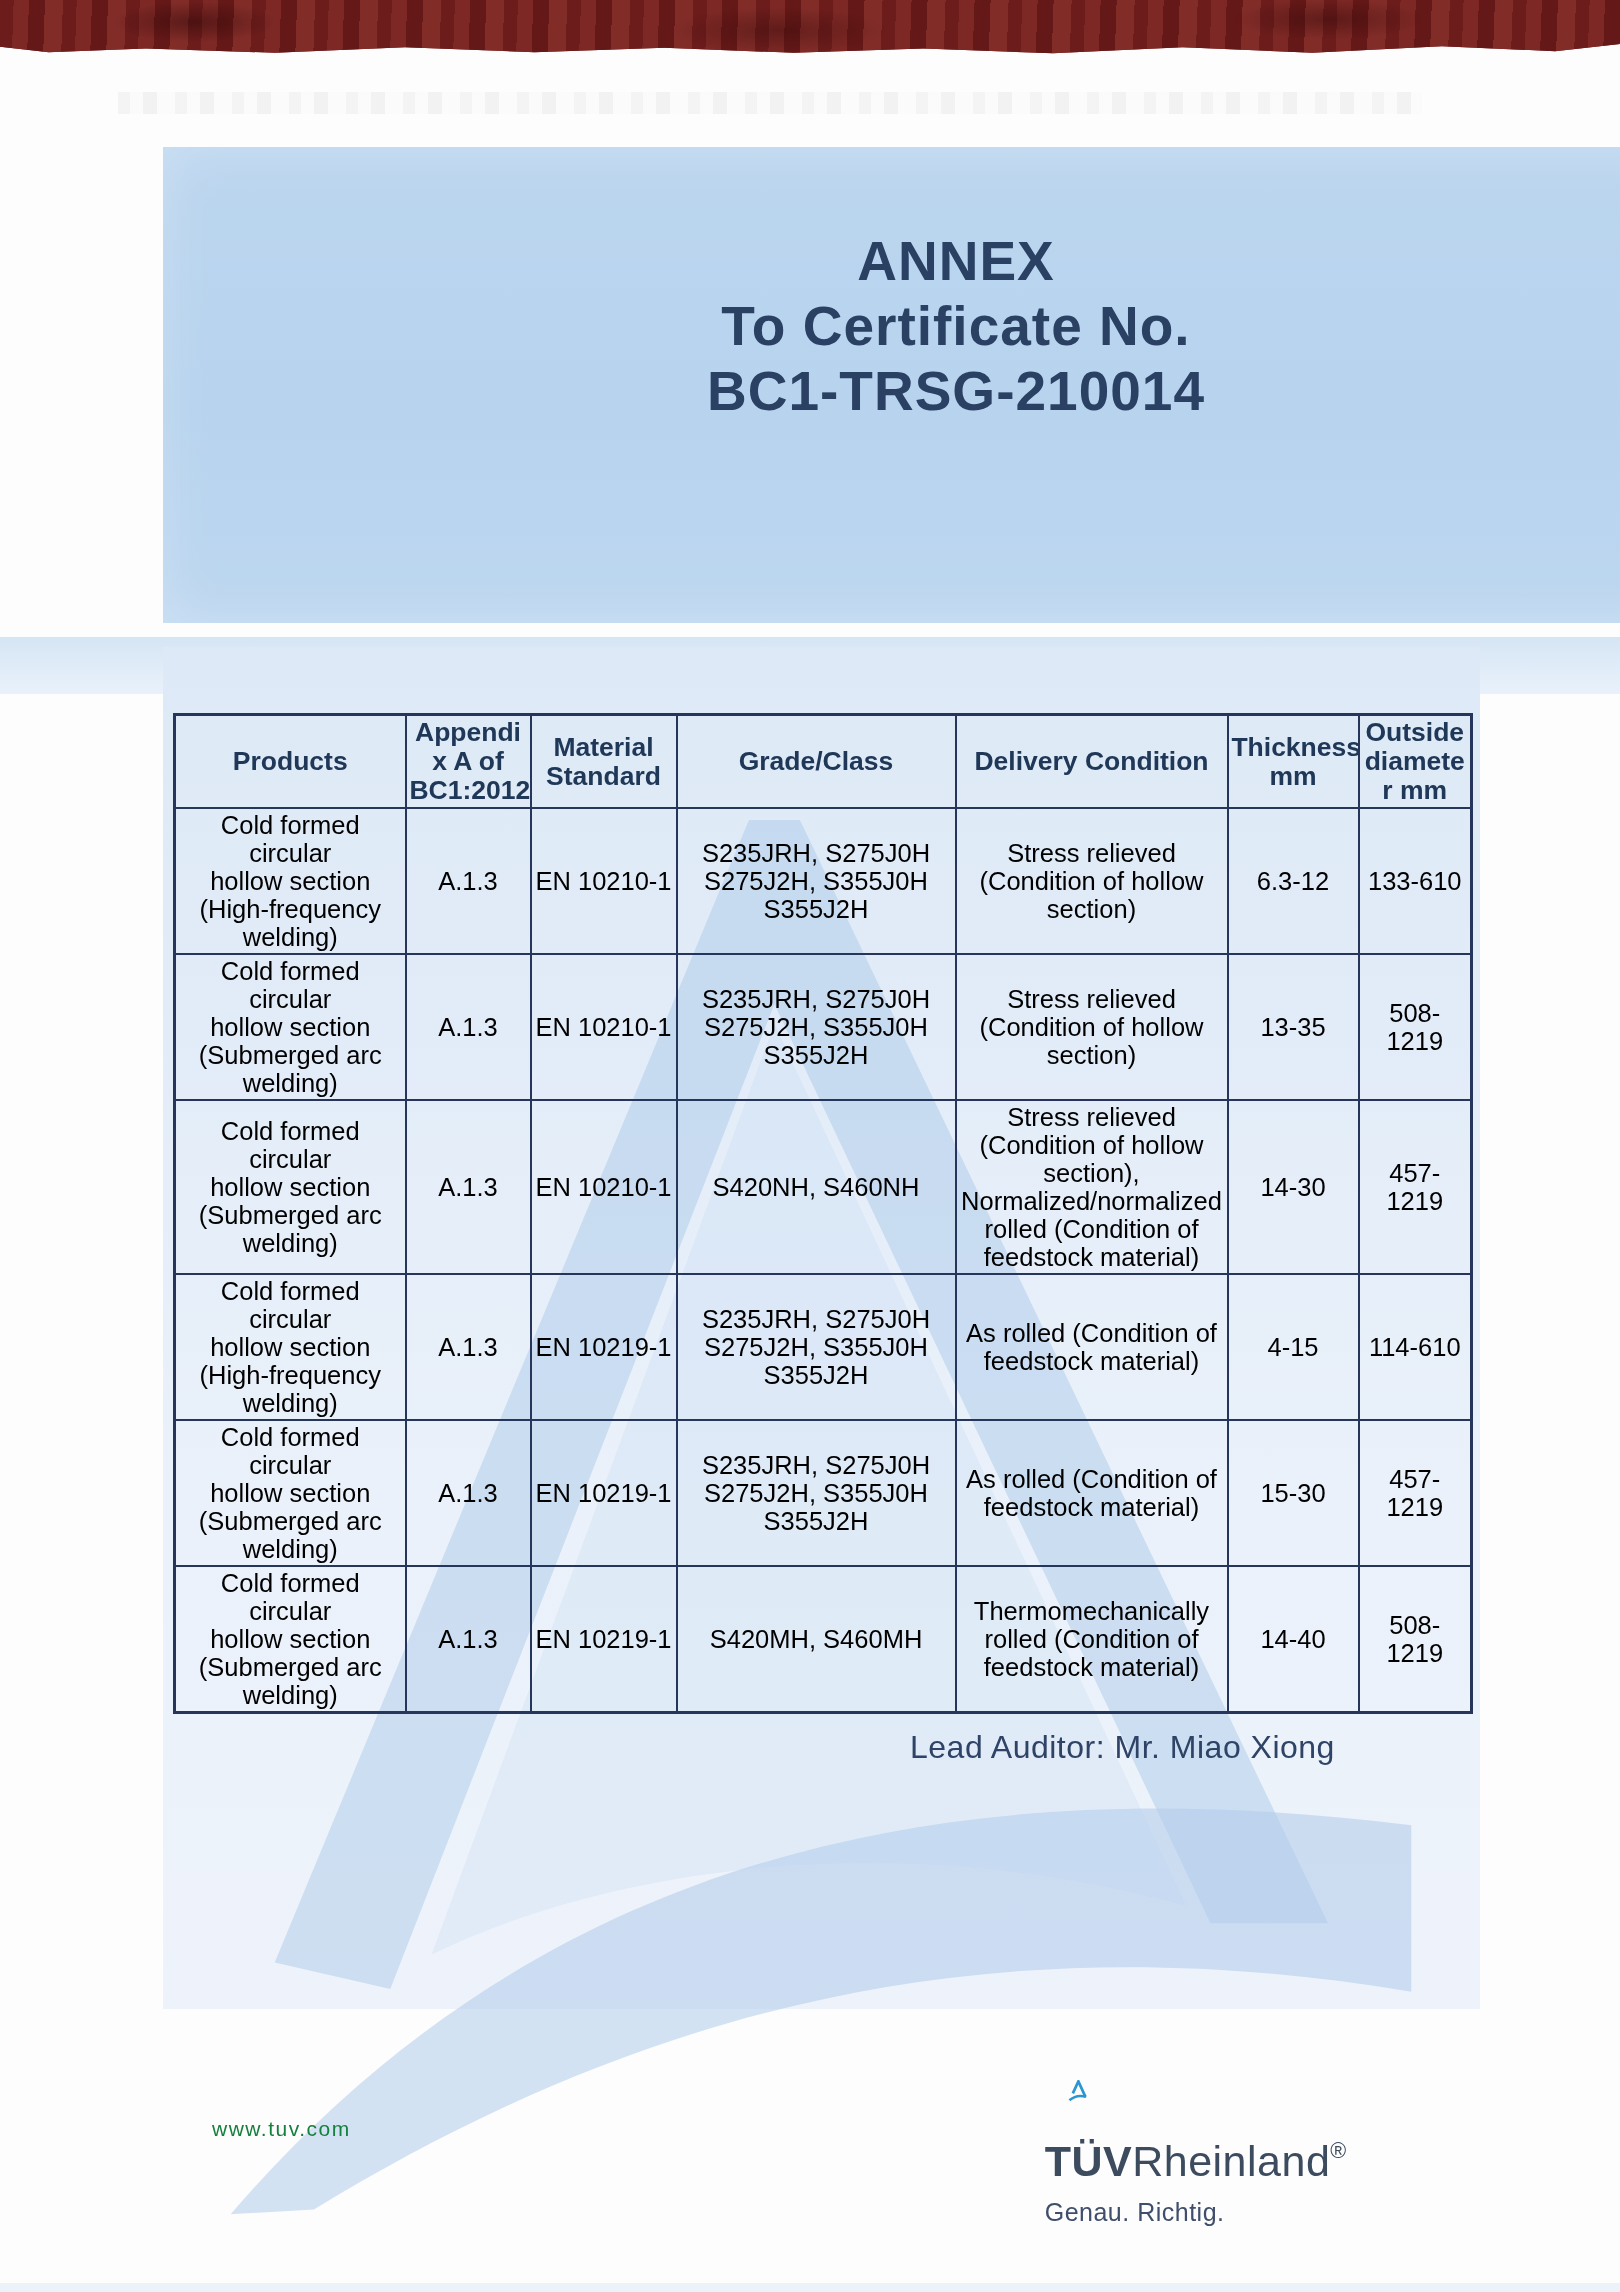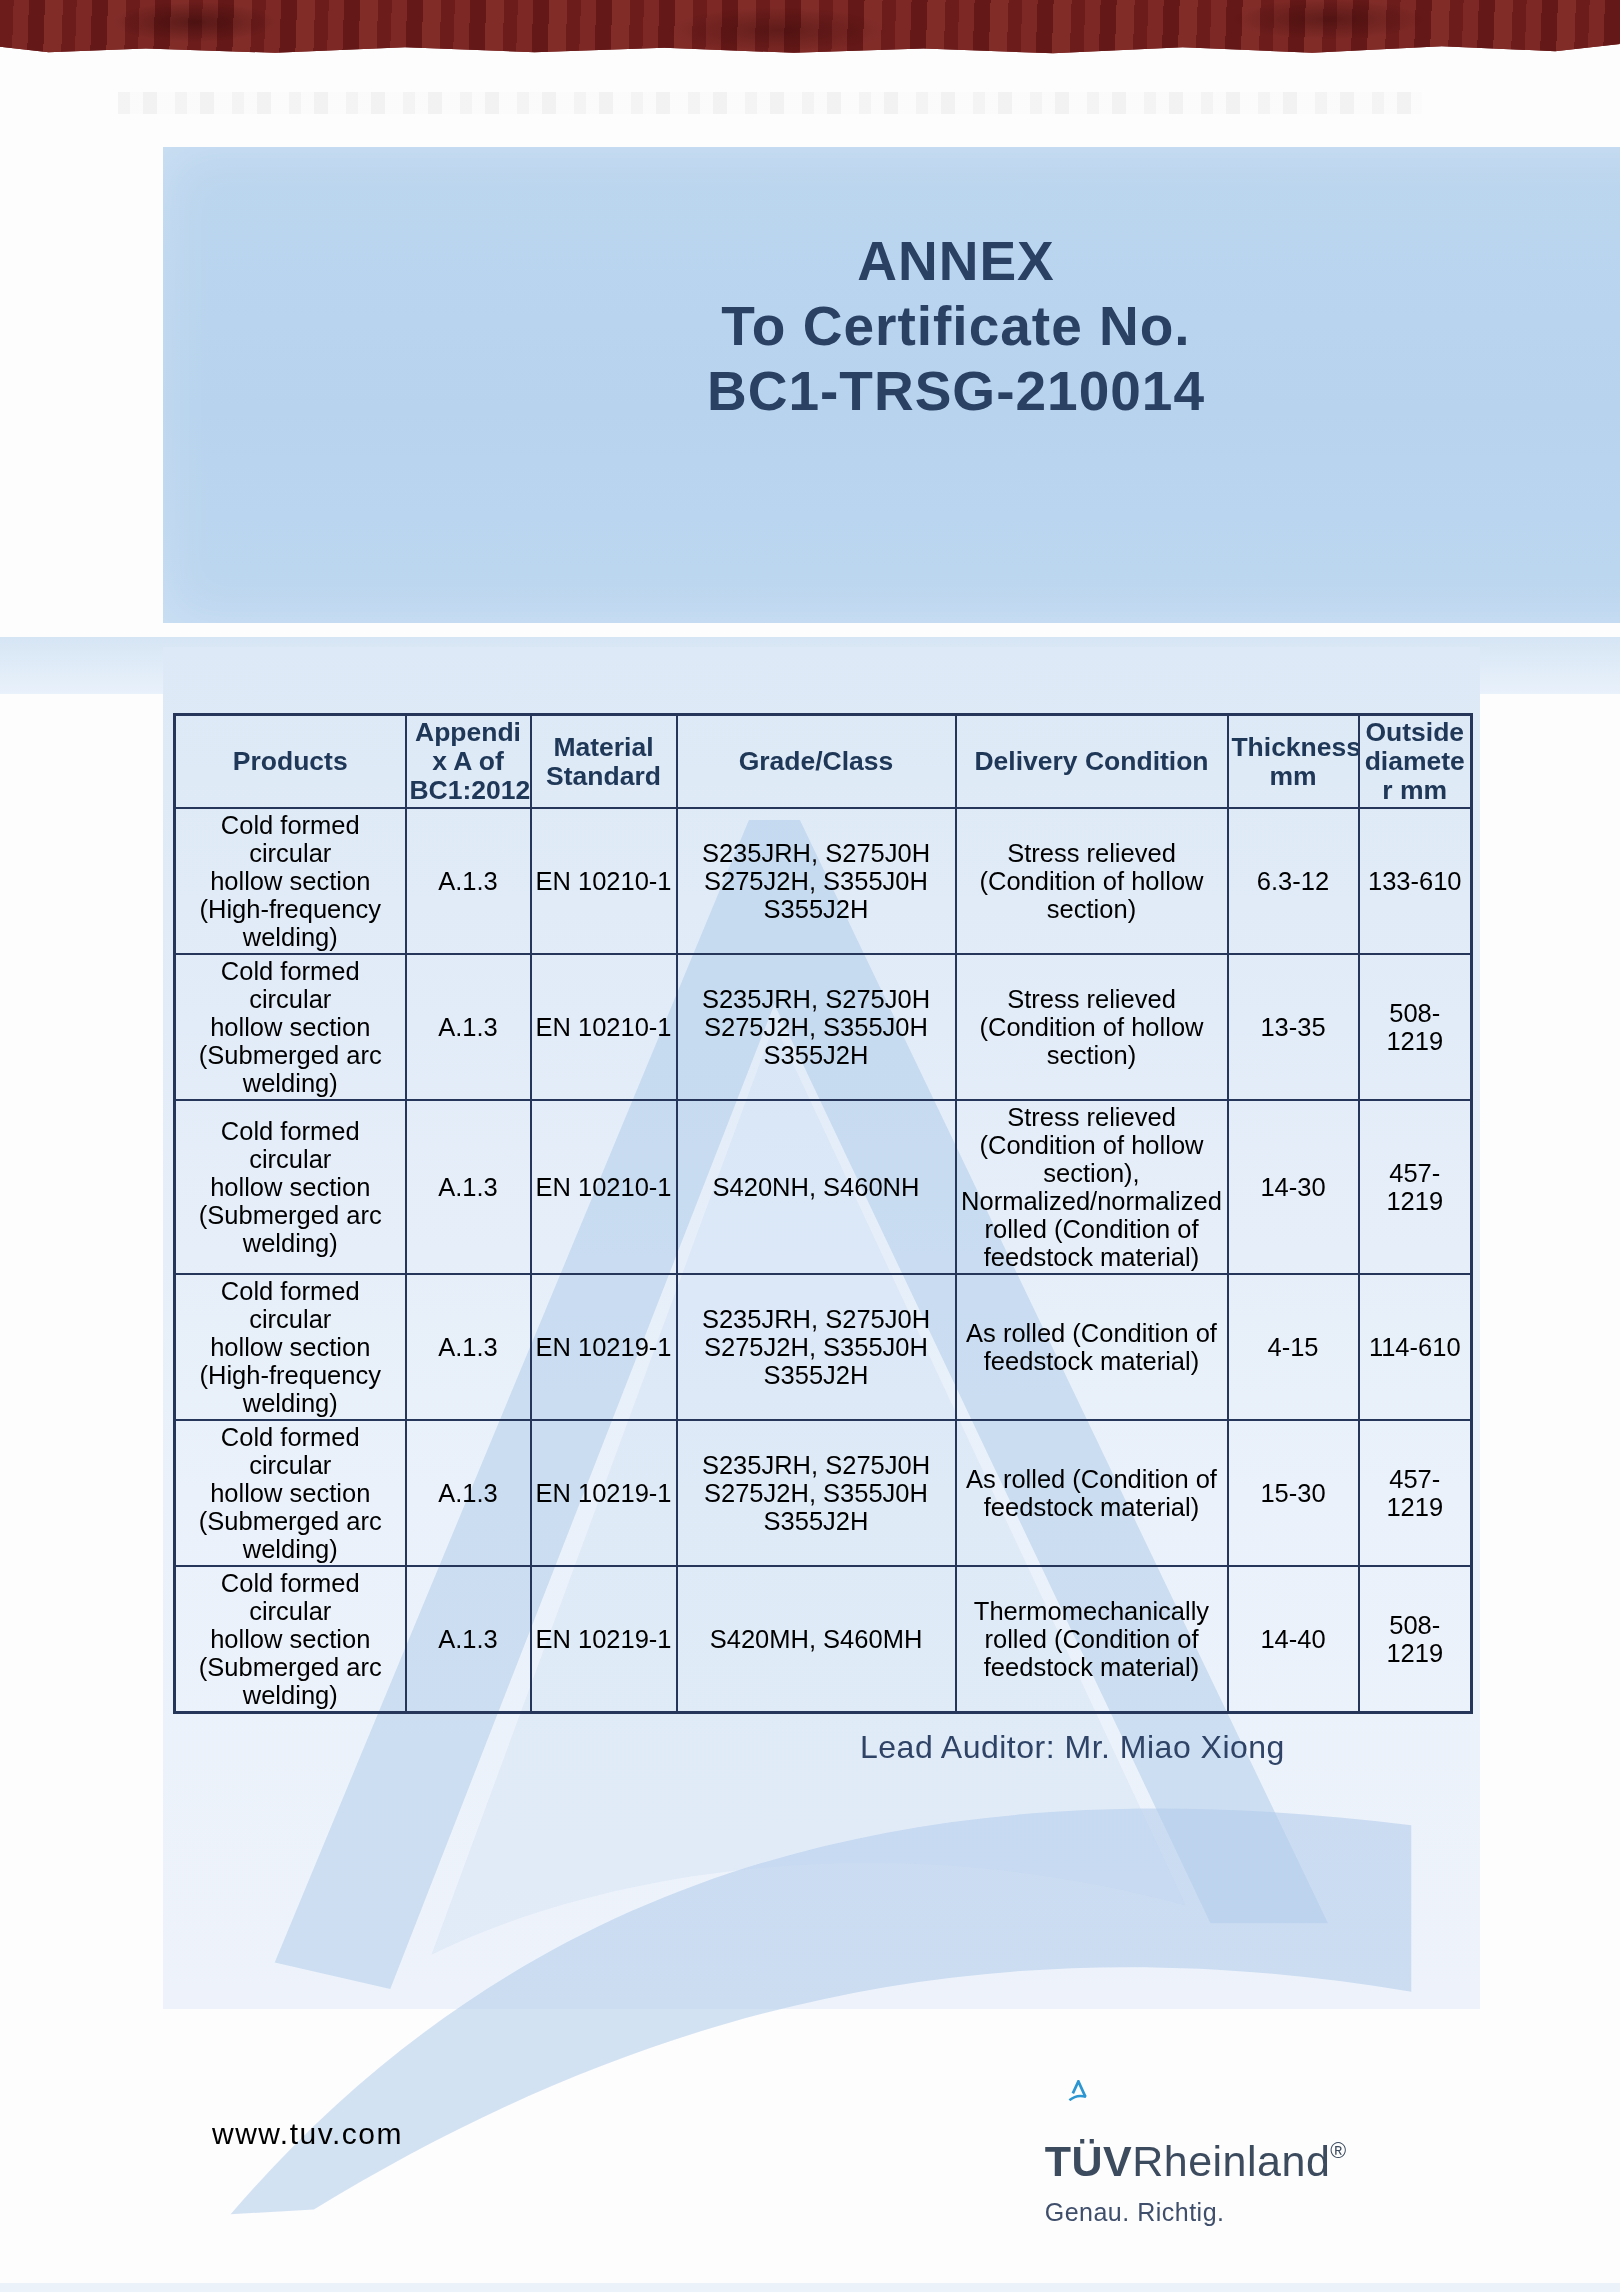--- a/index.html
+++ b/index.html
@@ -65,27 +65,27 @@
     padding:2px 2.9px;
     white-space:pre-line;
     overflow:hidden;
   }
   table.annex th{font-size:26.5px;line-height:29px;font-weight:bold;color:#203858;}
   table.annex td{font-size:25.5px;line-height:28px;font-weight:normal;color:#000000;}
   tr.h-hdr{height:92px;} tr.h-r0{height:120px;} tr.h-r1{height:110px;}
   tr.h-r2{height:173px;} tr.h-r3{height:113px;} tr.h-r4{height:114px;} tr.h-r5{height:118px;}
   
   .lead-auditor{
-    position:absolute;left:860px;top:1729px;
+    position:absolute;left:910px;top:1729px;
     font-size:32px;color:#2e4366;letter-spacing:0.5px;
   }
   
   .footer-url{
     position:absolute;left:212px;top:2117px;
-    font-size:30px;color:#000000;letter-spacing:1.5px;
+    font-size:21px;color:#15803d;letter-spacing:1.5px;
   }
   .logo{
     position:absolute;left:1031px;top:2070px;width:470px;height:157px;
     display:flex;align-items:flex-start;flex-direction:column;
   }
   .logo-icon{width:94px;height:100px;margin-top:9.8px;}
   .logo-text{margin-left:13.7px;}
   .logo-wordmark{font-size:43px;color:#3d4b5f;letter-spacing:0.5px;margin-top:25.5px;line-height:47px;}
   .logo-wordmark .b{font-weight:bold;}
   .logo-wordmark sup{font-size:21.6px;vertical-align:17.6px;}

